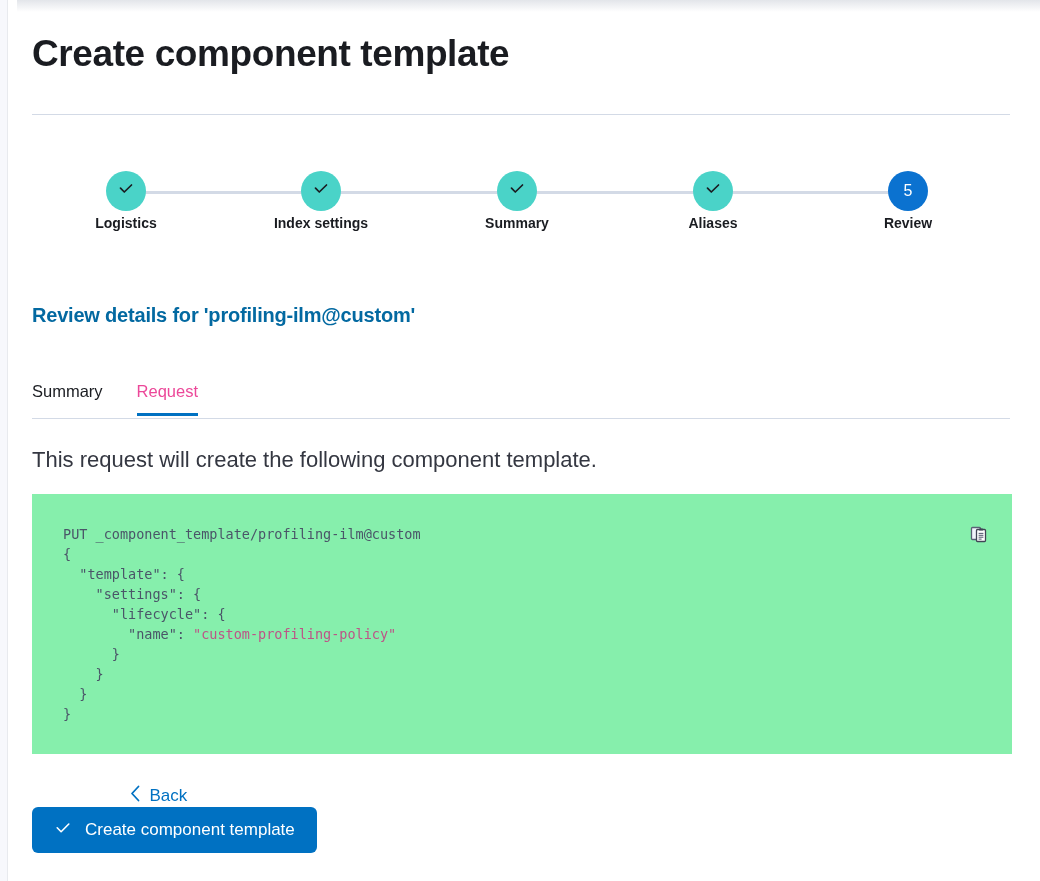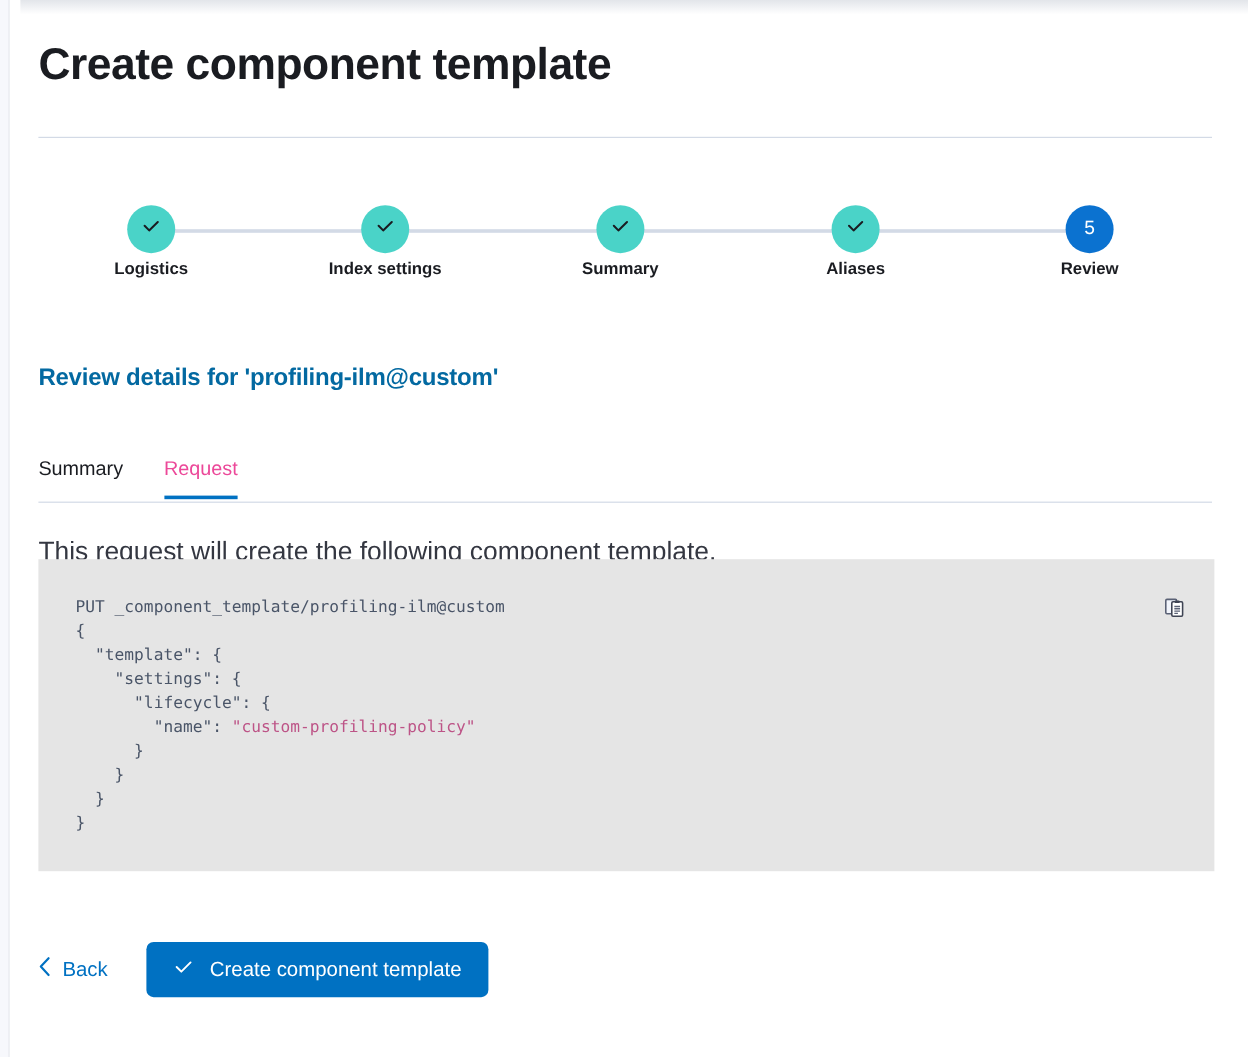--- a/index.html
+++ b/index.html
@@ -145,23 +145,23 @@
     position: absolute;
     left: 23px; top: 447px;
     font-size: 22px;
     color: #343741;
     white-space: nowrap;
   }
 
   
   .code-block {
     position: absolute;
-    left: 23px; top: 466px;
+    left: 23px; top: 494px;
     width: 980px; height: 260px;
-    background: #e5e5e5;
+    background: #86efac;
   }
   .code-pre {
     position: absolute;
     left: 31px; top: 30px;
     font-family: "DejaVu Sans Mono", monospace;
     font-size: 13.5px;
     line-height: 20px;
     color: #4a5568;
     white-space: pre;
   }
@@ -178,20 +178,21 @@
     border: none;
     padding: 0;
   }
 
   
   .actions {
     position: absolute;
     left: 23px; top: 785px;
     display: flex;
     align-items: center;
+    flex-direction: column;
   }
   .back-btn {
     display: flex;
     align-items: center;
     gap: 9px;
     color: #0071c2;
     font-size: 17px;
     cursor: pointer;
     background: none;
     border: none;

